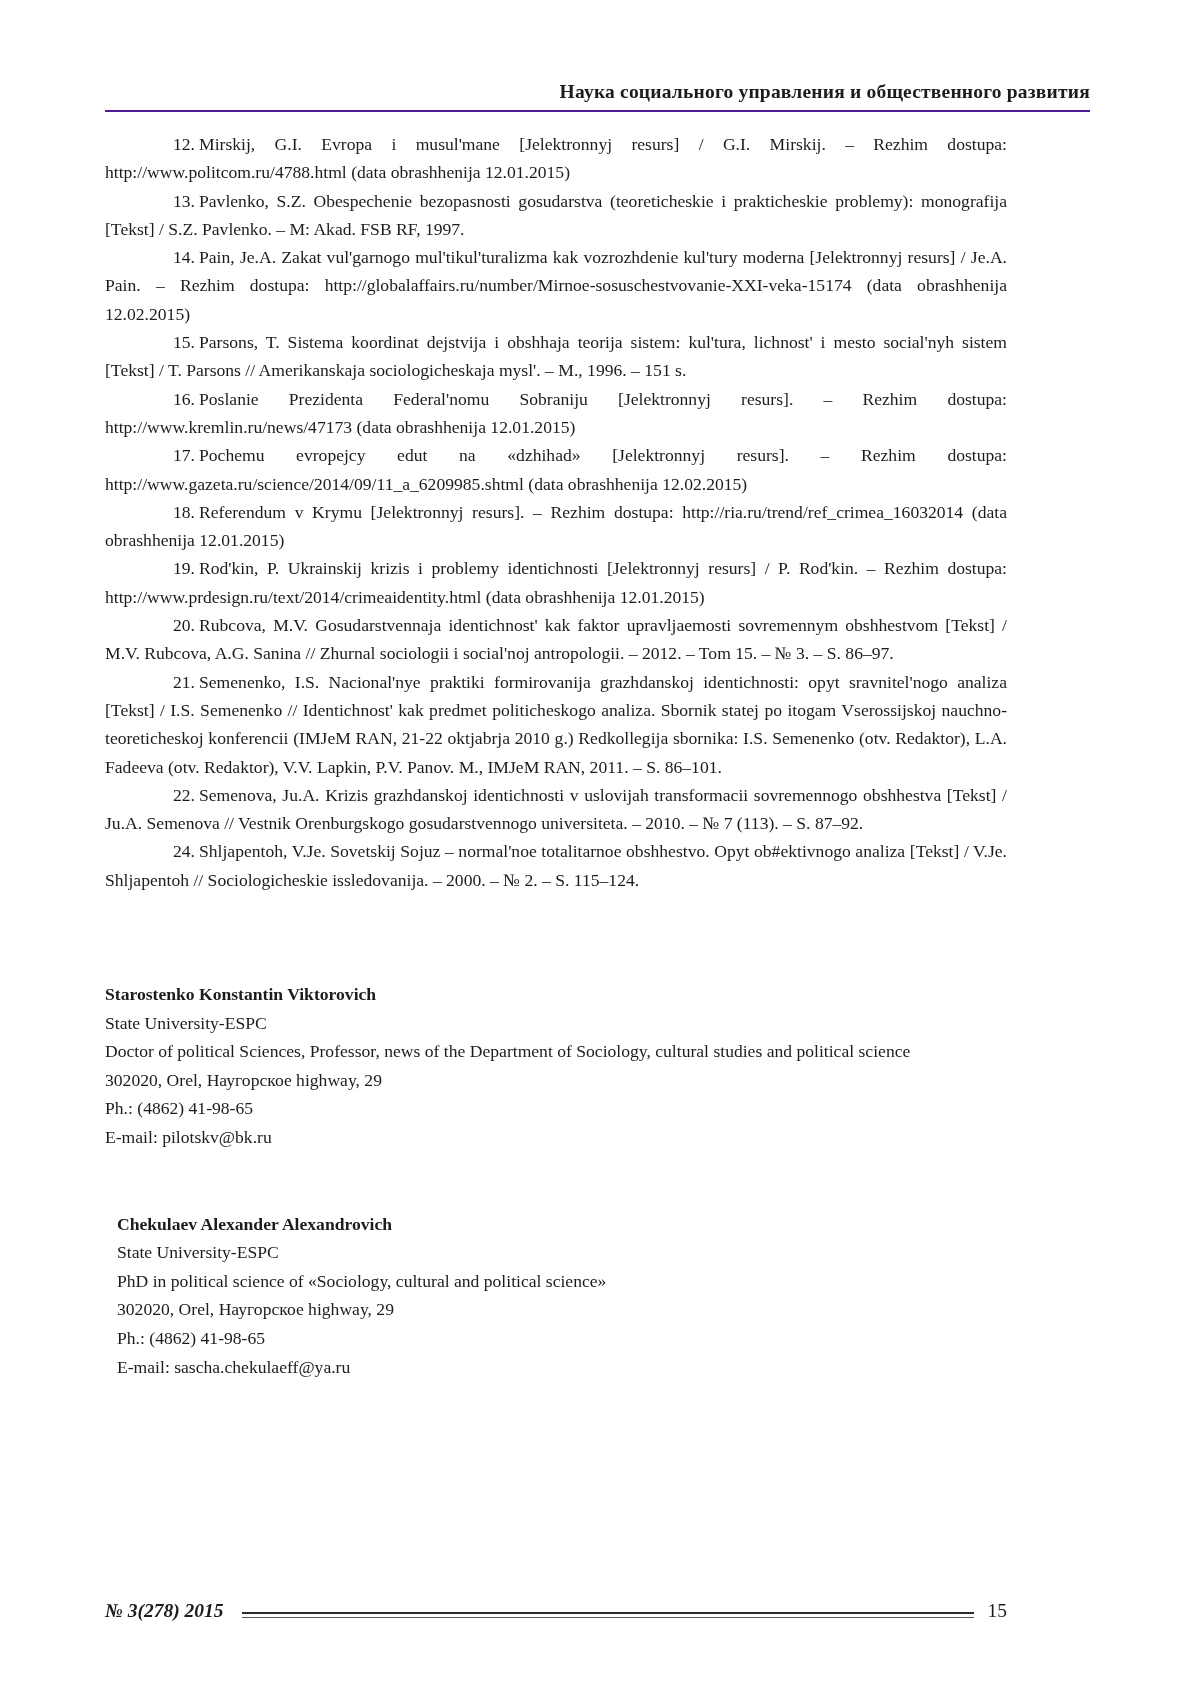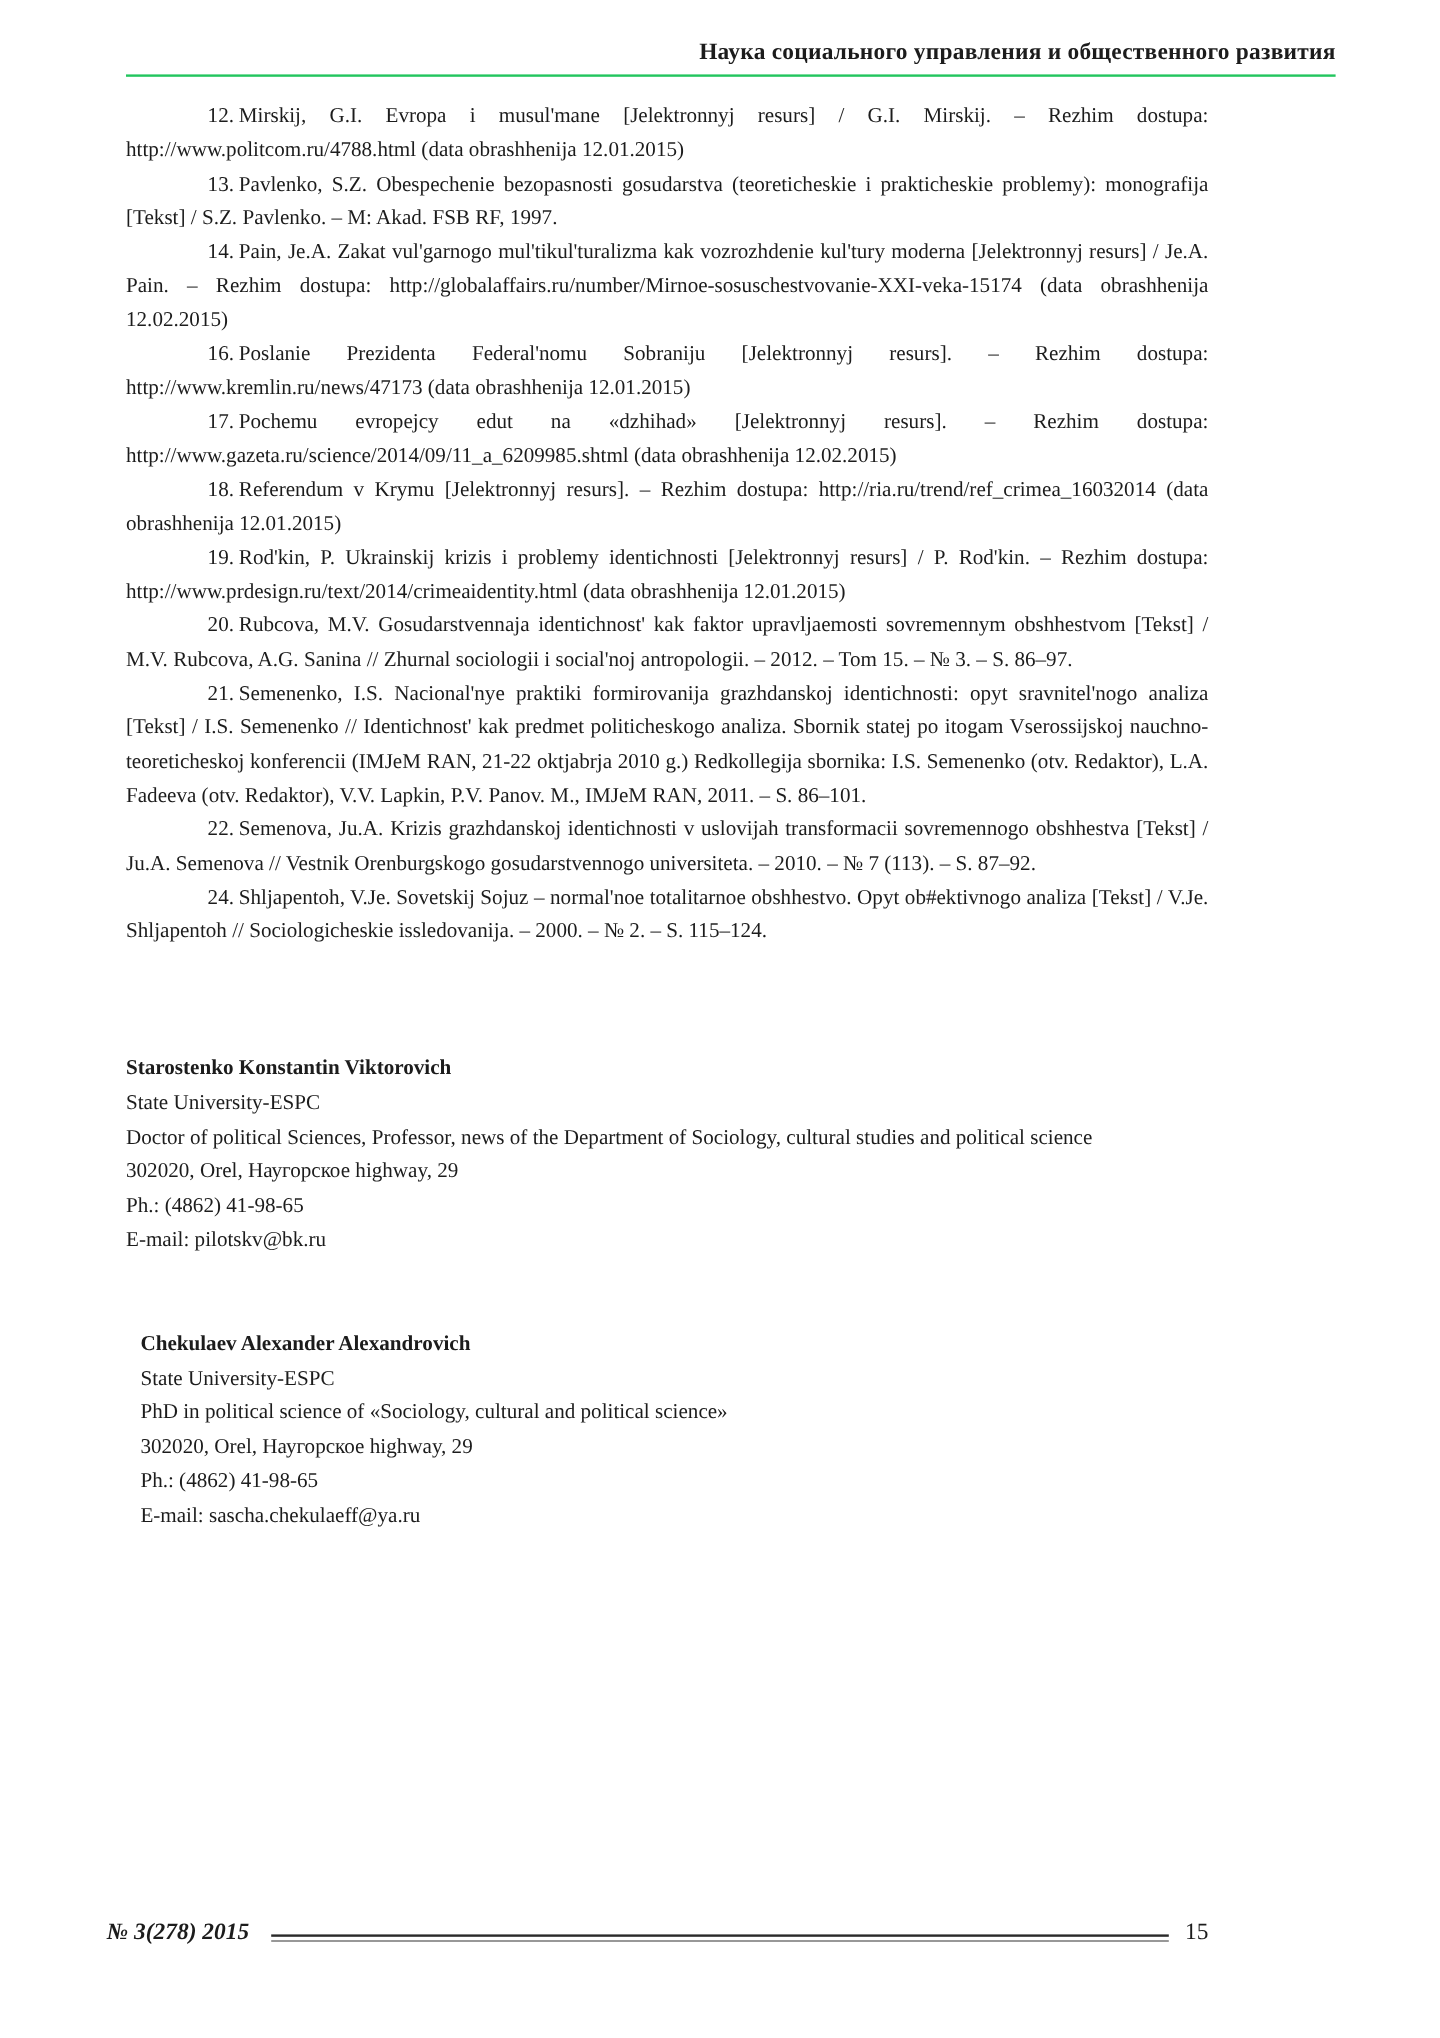--- a/index.html
+++ b/index.html
@@ -11,24 +11,24 @@
     position: relative;
     width: 1200px;
     height: 1698px;
     margin: 0 auto;
     background: #ffffff;
     font-family: "Liberation Serif", "DejaVu Serif", serif;
     color: #1c1c1c;
     overflow: hidden;
   }
   .page-header {
-    margin: 0 87px 0 105px;
-    padding-top: 30px;
+    margin: 0 110px 0 105px;
+    padding-top: 78px;
     padding-bottom: 4px;
-    border-bottom: 2px solid #22c55e;
+    border-bottom: 2px solid #4c1d95;
     text-align: right;
   }
   .header-title {
     font-weight: bold;
     font-size: 19.5px;
     line-height: 28px;
     letter-spacing: 0.2px;
   }
   .page-body {
     margin: 0 193px 0 105px;
@@ -59,21 +59,21 @@
   }
   .author-block.second {
     margin-top: 58px;
     margin-left: 12px;
   }
   .author-name {
     font-weight: bold;
   }
   .page-footer {
     position: absolute;
-    left: 89px;
+    left: 105px;
     right: 193px;
     top: 1598px;
     display: flex;
     align-items: flex-end;
   }
   .footer-issue {
     font-weight: bold;
     font-style: italic;
     font-size: 19.5px;
     line-height: 26px;
@@ -102,20 +102,21 @@
     <span class="header-title">Наука социального управления и общественного развития</span>
   </header>
 
   <main class="page-body">
 
     <section class="references">
 
       <p class="ref item"><span class="ref-num">12.</span><span class="ref-text">Mirskij, G.I. Evropa i musul'mane [Jelektronnyj resurs] / G.I. Mirskij. – Rezhim dostupa: http://www.politcom.ru/4788.html (data obrashhenija 12.01.2015)</span></p>
       <p class="ref item"><span class="ref-num">13.</span><span class="ref-text">Pavlenko, S.Z. Obespechenie bezopasnosti gosudarstva (teoreticheskie i prakticheskie problemy): monografija [Tekst] / S.Z. Pavlenko. – M: Akad. FSB RF, 1997.</span></p>
       <p class="ref item"><span class="ref-num">14.</span><span class="ref-text">Pain, Je.A. Zakat vul'garnogo mul'tikul'turalizma kak vozrozhdenie kul'tury moderna [Jelektronnyj resurs] / Je.A. Pain. – Rezhim dostupa: http://globalaffairs.ru/number/Mirnoe-sosuschestvovanie-XXI-veka-15174 (data obrashhenija 12.02.2015)</span></p>
+      <p class="ref item"><span class="ref-num">15.</span><span class="ref-text">Parsons, T. Sistema koordinat dejstvija i obshhaja teorija sistem: kul'tura, lichnost' i mesto social'nyh sistem [Tekst] / T. Parsons // Amerikanskaja sociologicheskaja mysl'. – M., 1996. – 151 s.</span></p>
       <p class="ref item"><span class="ref-num">16.</span><span class="ref-text">Poslanie Prezidenta Federal'nomu Sobraniju [Jelektronnyj resurs]. – Rezhim dostupa: http://www.kremlin.ru/news/47173 (data obrashhenija 12.01.2015)</span></p>
       <p class="ref item"><span class="ref-num">17.</span><span class="ref-text">Pochemu evropejcy edut na «dzhihad» [Jelektronnyj resurs]. – Rezhim dostupa: http://www.gazeta.ru/science/2014/09/11_a_6209985.shtml (data obrashhenija 12.02.2015)</span></p>
       <p class="ref item"><span class="ref-num">18.</span><span class="ref-text">Referendum v Krymu [Jelektronnyj resurs]. – Rezhim dostupa: http://ria.ru/trend/ref_crimea_16032014 (data obrashhenija 12.01.2015)</span></p>
       <p class="ref item"><span class="ref-num">19.</span><span class="ref-text">Rod'kin, P. Ukrainskij krizis i problemy identichnosti [Jelektronnyj resurs] / P. Rod'kin. – Rezhim dostupa: http://www.prdesign.ru/text/2014/crimeaidentity.html (data obrashhenija 12.01.2015)</span></p>
       <p class="ref item"><span class="ref-num">20.</span><span class="ref-text">Rubcova, M.V. Gosudarstvennaja identichnost' kak faktor upravljaemosti sovremennym obshhestvom [Tekst] / M.V. Rubcova, A.G. Sanina // Zhurnal sociologii i social'noj antropologii. – 2012. – Tom 15. – № 3. – S. 86–97.</span></p>
       <p class="ref item"><span class="ref-num">21.</span><span class="ref-text">Semenenko, I.S. Nacional'nye praktiki formirovanija grazhdanskoj identichnosti: opyt sravnitel'nogo analiza [Tekst] / I.S. Semenenko // Identichnost' kak predmet politicheskogo analiza. Sbornik statej po itogam Vserossijskoj nauchno-teoreticheskoj konferencii (IMJeM RAN, 21-22 oktjabrja 2010 g.) Redkollegija sbornika: I.S. Semenenko (otv. Redaktor), L.A. Fadeeva (otv. Redaktor), V.V. Lapkin, P.V. Panov. M., IMJeM RAN, 2011. – S. 86–101.</span></p>
       <p class="ref item"><span class="ref-num">22.</span><span class="ref-text">Semenova, Ju.A. Krizis grazhdanskoj identichnosti v uslovijah transformacii sovremennogo obshhestva [Tekst] / Ju.A. Semenova // Vestnik Orenburgskogo gosudarstvennogo universiteta. – 2010. – № 7 (113). – S. 87–92.</span></p>
       <p class="ref item"><span class="ref-num">24.</span><span class="ref-text">Shljapentoh, V.Je. Sovetskij Sojuz – normal'noe totalitarnoe obshhestvo. Opyt ob#ektivnogo analiza [Tekst] / V.Je. Shljapentoh // Sociologicheskie issledovanija. – 2000. – № 2. – S. 115–124.</span></p>
     </section>
 

